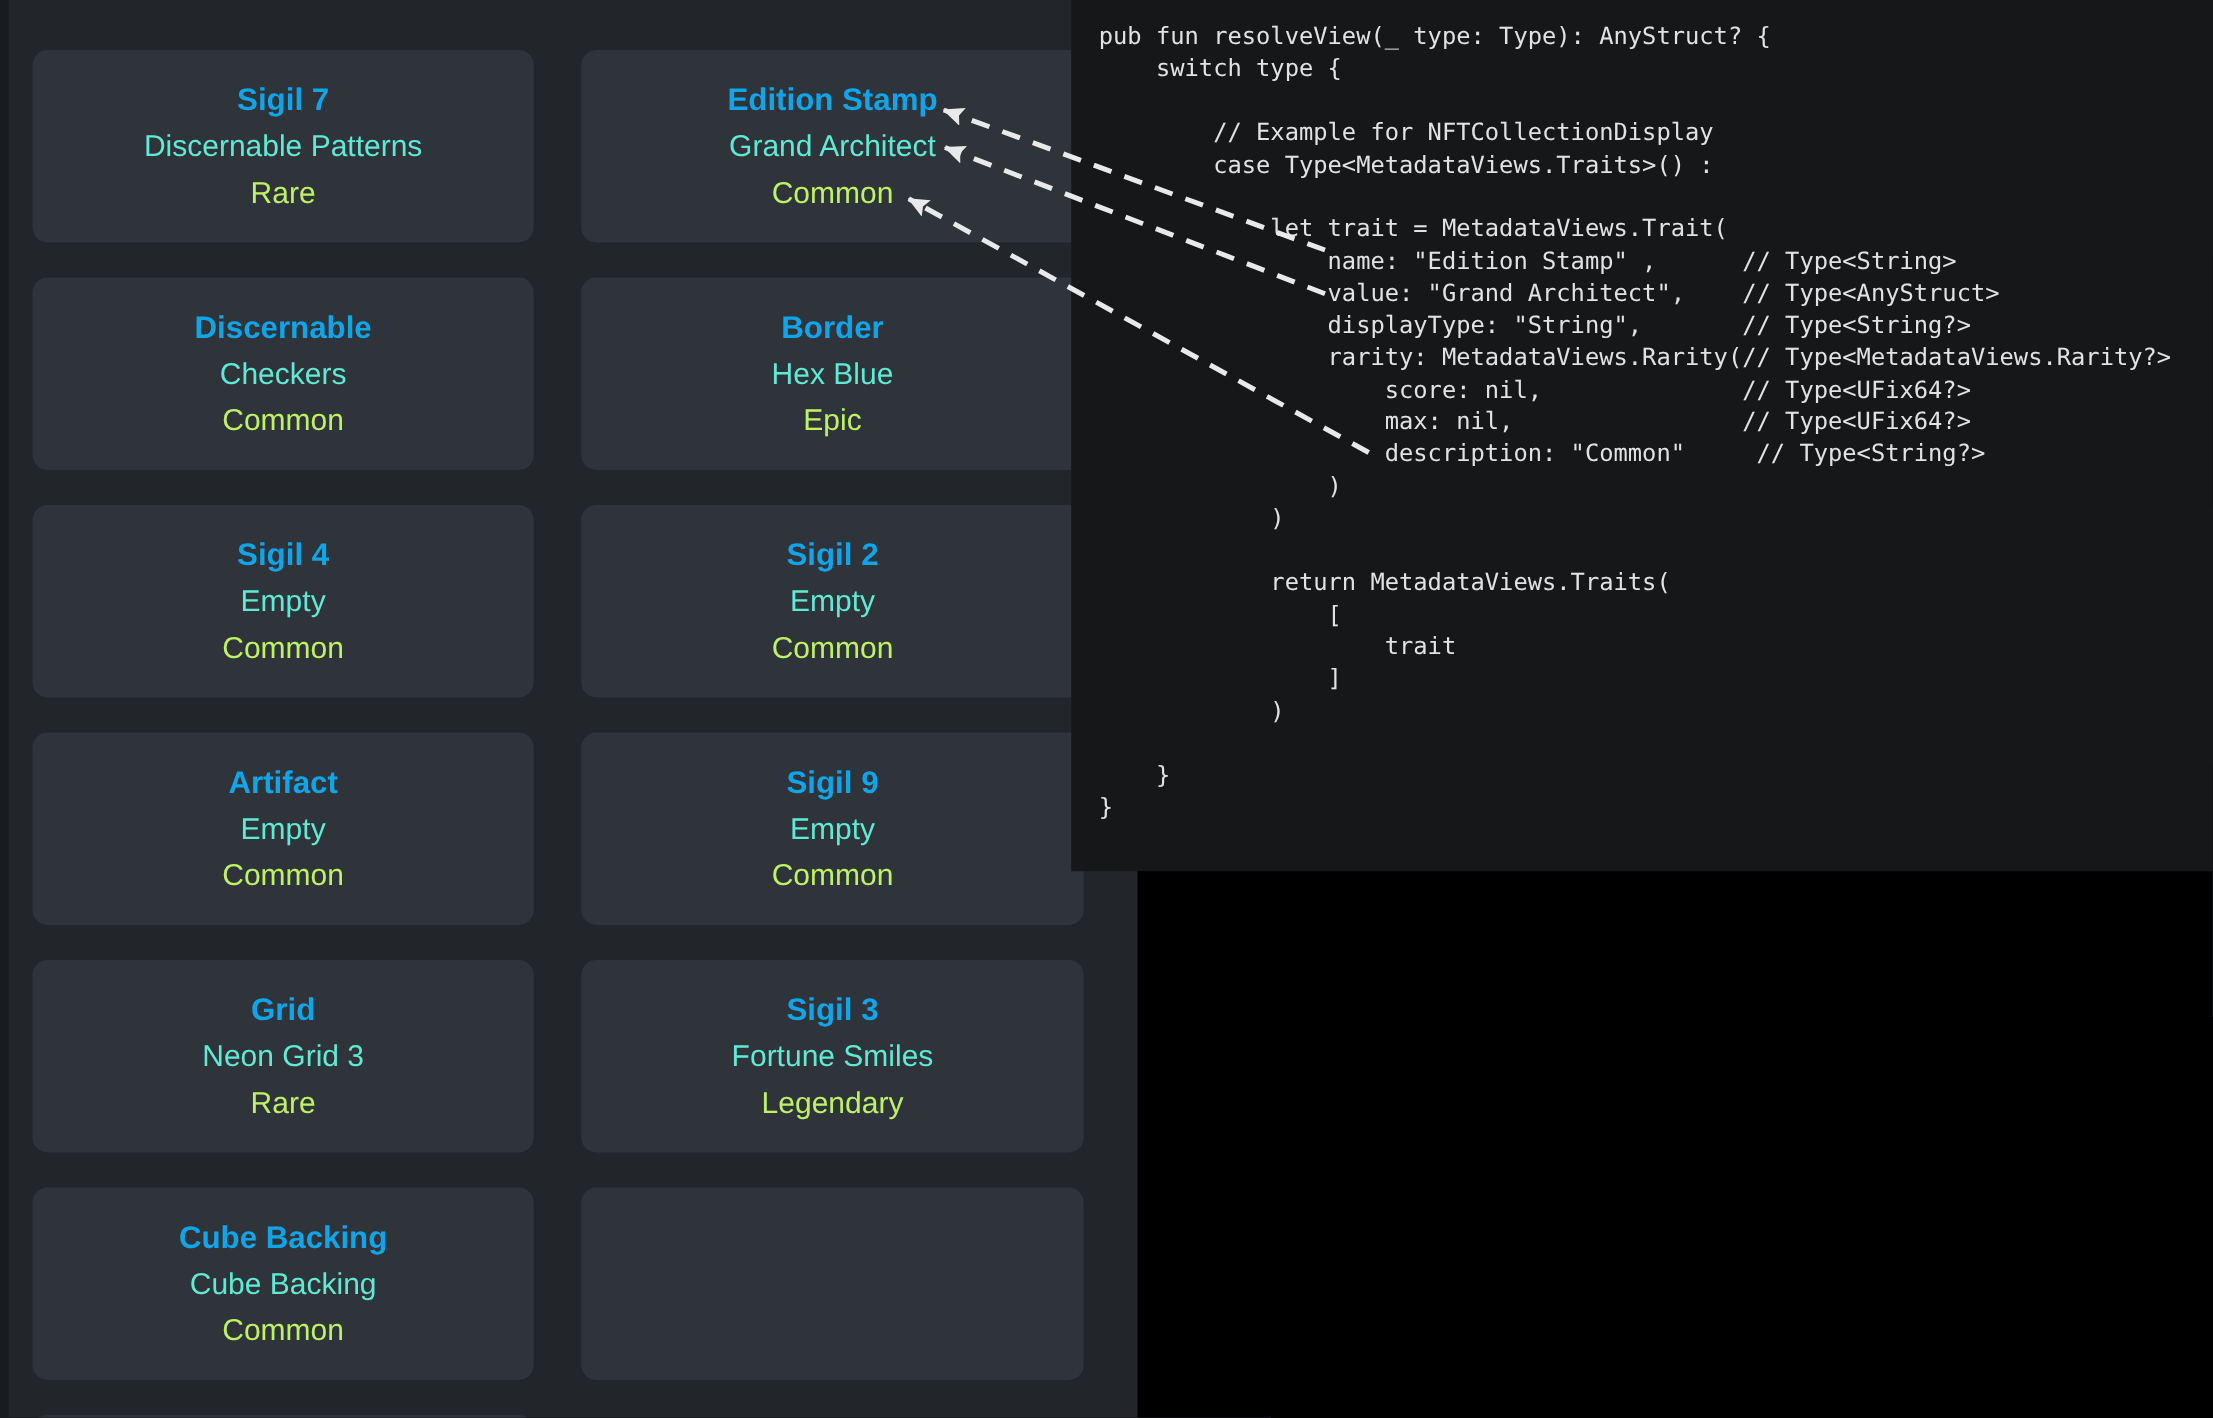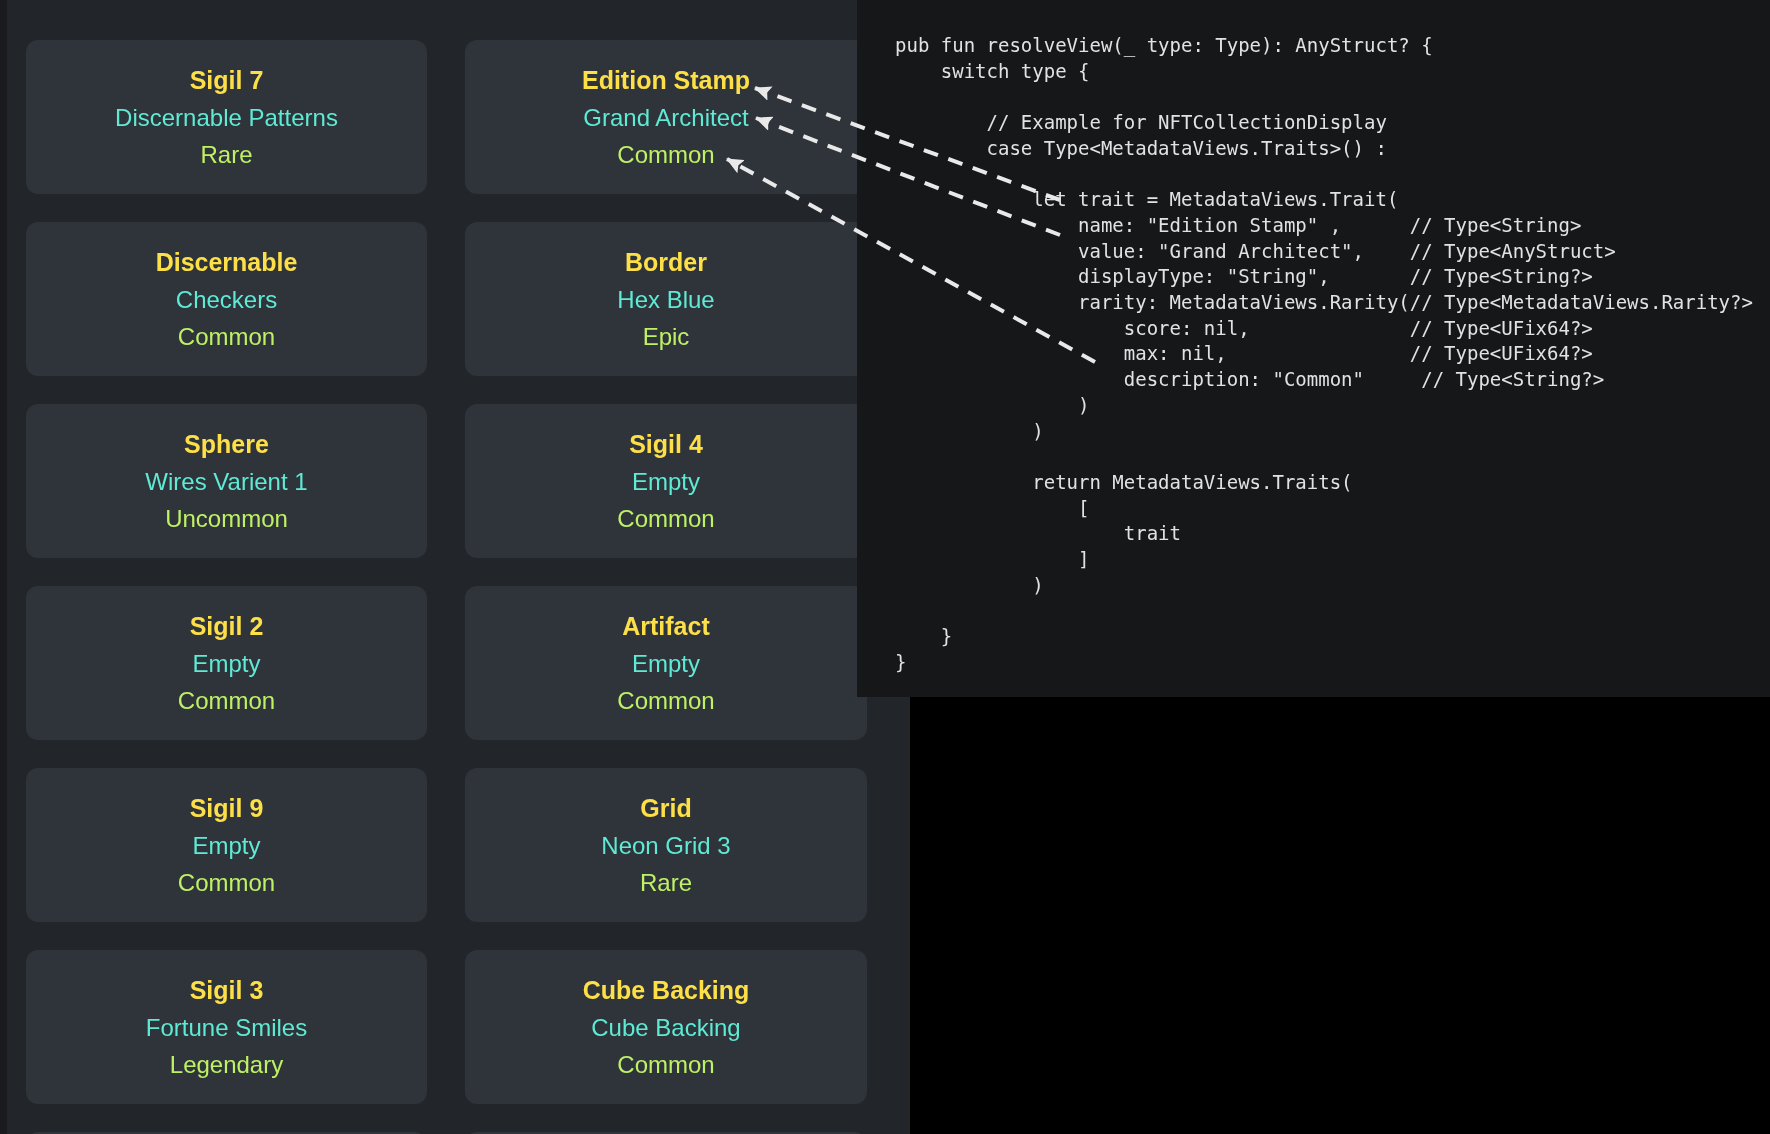--- a/index.html
+++ b/index.html
@@ -21,31 +21,31 @@
   .cards{
     position:absolute;left:26px;top:40px;width:840px;
     display:grid;grid-template-columns:401px 402px;
     column-gap:38px;row-gap:28px;grid-auto-rows:154px;
   }
   .card{
     background:#2f333a;border-radius:12px;
     display:flex;flex-direction:column;align-items:center;justify-content:center;
     gap:7px;text-align:center;
   }
-  .card-title{font-size:25px;font-weight:bold;color:#fde047;line-height:31px;}
+  .card-title{font-size:25px;font-weight:bold;color:#0ea5e9;line-height:31px;}
   .card-value{font-size:24px;color:#5eead4;line-height:30px;}
   .card-rarity{font-size:24px;color:#bef264;line-height:30px;}
 
   
   .code-panel{
     position:absolute;left:857px;top:0;width:913px;height:697px;
     background:#161719;z-index:2;overflow:hidden;
   }
   .code-panel pre{
-    margin:16px;padding:17px 0 0 22px;
+    margin:0;padding:17px 0 0 22px;
     font-family:"DejaVu Sans Mono", monospace;
     font-size:19px;line-height:25.7px;color:#e2e2e2;
     white-space:pre;
   }
 
   
   .arrows{
     position:absolute;left:0;top:0;width:1770px;height:1134px;
     z-index:3;pointer-events:none;
   }
@@ -75,25 +75,20 @@
     <div class="card-value">Checkers</div>
     <div class="card-rarity">Common</div>
   </div>
 
   <div class="card">
     <div class="card-title">Border</div>
     <div class="card-value">Hex Blue</div>
     <div class="card-rarity">Epic</div>
   </div>
 
-  <div class="card">
-    <div class="card-title">Sphere</div>
-    <div class="card-value">Wires Varient 1</div>
-    <div class="card-rarity">Uncommon</div>
-  </div>
 
   <div class="card">
     <div class="card-title">Sigil 4</div>
     <div class="card-value">Empty</div>
     <div class="card-rarity">Common</div>
   </div>
 
   <div class="card">
     <div class="card-title">Sigil 2</div>
     <div class="card-value">Empty</div>

